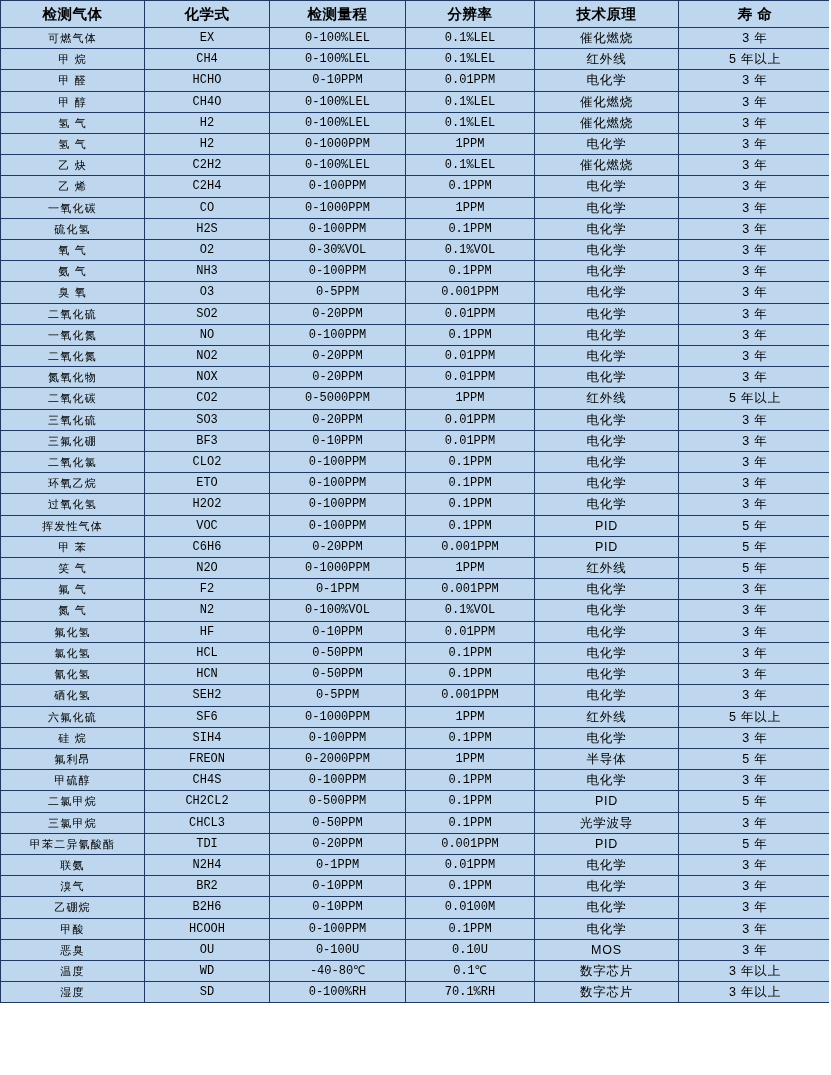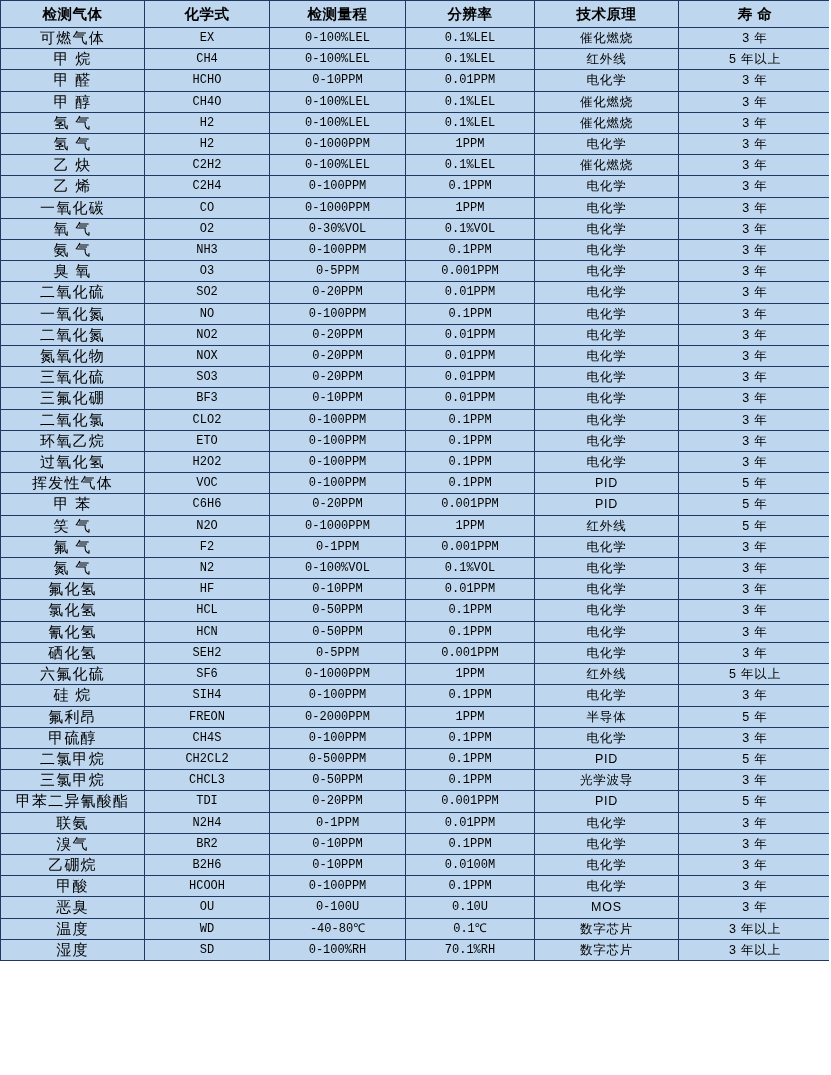--- a/index.html
+++ b/index.html
@@ -49,21 +49,21 @@
     font-family: "Liberation Sans", sans-serif;
   }
   table.gas-table tbody td {
     height: 20.2px;
     line-height: 20.2px;
     font-size: 12.5px;
     font-weight: normal;
   }
   
   table.gas-table tbody td.name {
-    font-size: 15px;
+    font-size: 11px;
     letter-spacing: 1.2px;
     font-family: "Liberation Sans", sans-serif;
   }
   
   table.gas-table tbody td.mono {
     font-family: "Liberation Mono", monospace;
     font-size: 12px;
     letter-spacing: 0px;
   }
   table.gas-table tbody td.tech,
@@ -163,20 +163,28 @@
         </tr>
         <tr>
           <td class="name">一氧化碳</td>
           <td class="mono">CO</td>
           <td class="mono">0-1000PPM</td>
           <td class="mono">1PPM</td>
           <td class="tech">电化学</td>
           <td class="life">3 年</td>
         </tr>
         <tr>
+          <td class="name">硫化氢</td>
+          <td class="mono">H2S</td>
+          <td class="mono">0-100PPM</td>
+          <td class="mono">0.1PPM</td>
+          <td class="tech">电化学</td>
+          <td class="life">3 年</td>
+        </tr>
+        <tr>
           <td class="name">氧 气</td>
           <td class="mono">O2</td>
           <td class="mono">0-30%VOL</td>
           <td class="mono">0.1%VOL</td>
           <td class="tech">电化学</td>
           <td class="life">3 年</td>
         </tr>
         <tr>
           <td class="name">氨 气</td>
           <td class="mono">NH3</td>
@@ -217,20 +225,28 @@
           <td class="tech">电化学</td>
           <td class="life">3 年</td>
         </tr>
         <tr>
           <td class="name">氮氧化物</td>
           <td class="mono">NOX</td>
           <td class="mono">0-20PPM</td>
           <td class="mono">0.01PPM</td>
           <td class="tech">电化学</td>
           <td class="life">3 年</td>
+        </tr>
+        <tr>
+          <td class="name">二氧化碳</td>
+          <td class="mono">CO2</td>
+          <td class="mono">0-5000PPM</td>
+          <td class="mono">1PPM</td>
+          <td class="tech">红外线</td>
+          <td class="life">5 年以上</td>
         </tr>
         <tr>
           <td class="name">三氧化硫</td>
           <td class="mono">SO3</td>
           <td class="mono">0-20PPM</td>
           <td class="mono">0.01PPM</td>
           <td class="tech">电化学</td>
           <td class="life">3 年</td>
         </tr>
         <tr>

